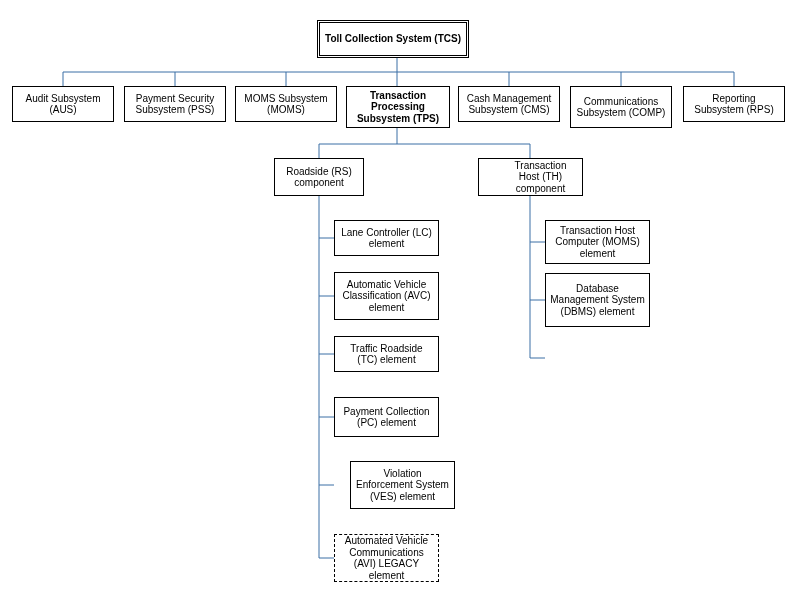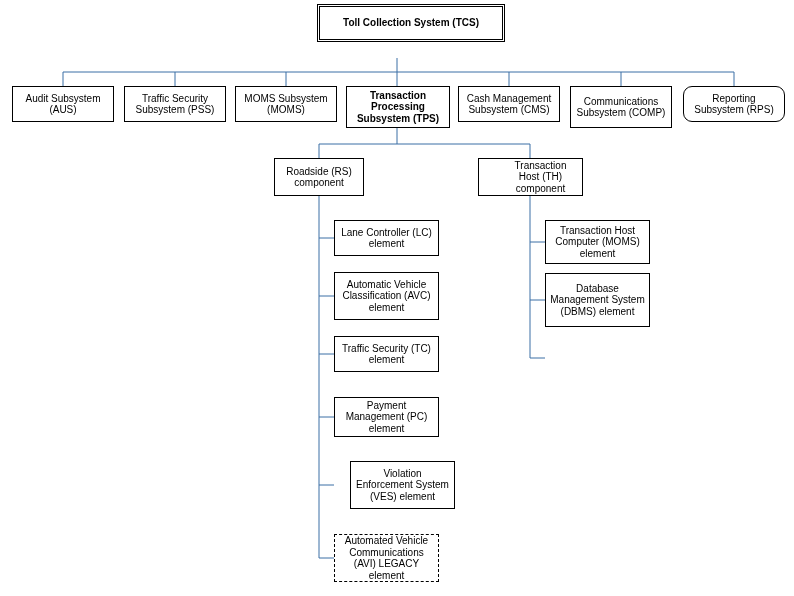--- a/index.html
+++ b/index.html
@@ -65,36 +65,36 @@
     <line x1="319" y1="417" x2="334" y2="417"></line>
     <line x1="319" y1="485" x2="334" y2="485"></line>
     <line x1="319" y1="558" x2="334" y2="558"></line>
 
     <line x1="530" y1="196" x2="530" y2="358"></line>
     <line x1="530" y1="242" x2="545" y2="242"></line>
     <line x1="530" y1="300" x2="545" y2="300"></line>
     <line x1="530" y1="358" x2="545" y2="358"></line>
   </svg>
 
-  <div class="node bold double" style="left:317px; top:4px; width:188px; height:38px;">Toll Collection System (TCS)</div>
+  <div class="node bold double" style="left:317px; top:20px; width:152px; height:38px;">Toll Collection System (TCS)</div>
 
   <div class="node" style="left:12px;  top:86px; width:102px; height:36px;">Audit Subsystem (AUS)</div>
-  <div class="node" style="left:124px; top:86px; width:102px; height:36px;">Traffic Security Subsystem (PSS)</div>
+  <div class="node" style="left:124px; top:86px; width:102px; height:36px;">Payment Security Subsystem (PSS)</div>
   <div class="node" style="left:235px; top:86px; width:102px; height:36px;">MOMS Subsystem (MOMS)</div>
   <div class="node bold" style="left:346px; top:86px; width:104px; height:42px;">Transaction Processing Subsystem (TPS)</div>
   <div class="node" style="left:458px; top:86px; width:102px; height:36px;">Cash Management Subsystem (CMS)</div>
   <div class="node" style="left:570px; top:86px; width:102px; height:42px;">Communications Subsystem (COMP)</div>
-  <div class="node" style="left:683px; top:86px; width:102px; height:36px;border-radius:9px;">Reporting Subsystem (RPS)</div>
+  <div class="node" style="left:683px; top:86px; width:102px; height:36px;">Reporting Subsystem (RPS)</div>
 
   <div class="node" style="left:274px; top:158px; width:90px; height:38px;">Roadside (RS) component</div>
   <div class="node" style="left:478px; top:158px; width:105px; height:38px;padding-left:24px;">Transaction Host (TH) component</div>
 
   <div class="node" style="left:334px; top:220px; width:105px; height:36px;text-align:center;">Lane Controller (LC) element</div>
   <div class="node" style="left:334px; top:272px; width:105px; height:48px;">Automatic Vehicle Classification (AVC) element</div>
-  <div class="node" style="left:334px; top:336px; width:105px; height:36px;">Traffic Security (TC) element</div>
-  <div class="node" style="left:334px; top:397px; width:105px; height:40px;">Payment Management (PC) element</div>
+  <div class="node" style="left:334px; top:336px; width:105px; height:36px;">Traffic Roadside (TC) element</div>
+  <div class="node" style="left:334px; top:397px; width:105px; height:40px;">Payment Collection (PC) element</div>
   <div class="node" style="left:334px; top:461px; width:105px; height:48px;margin-left:16px;">Violation Enforcement System (VES) element</div>
   <div class="node dashed" style="left:334px; top:534px; width:105px; height:48px;">Automated Vehicle Communications (AVI) LEGACY element</div>
 
   <div class="node" style="left:545px; top:220px; width:105px; height:44px;">Transaction Host Computer (MOMS) element</div>
   <div class="node" style="left:545px; top:273px; width:105px; height:54px;">Database Management System (DBMS) element</div>
 
 </div>
 
 </body></html>

